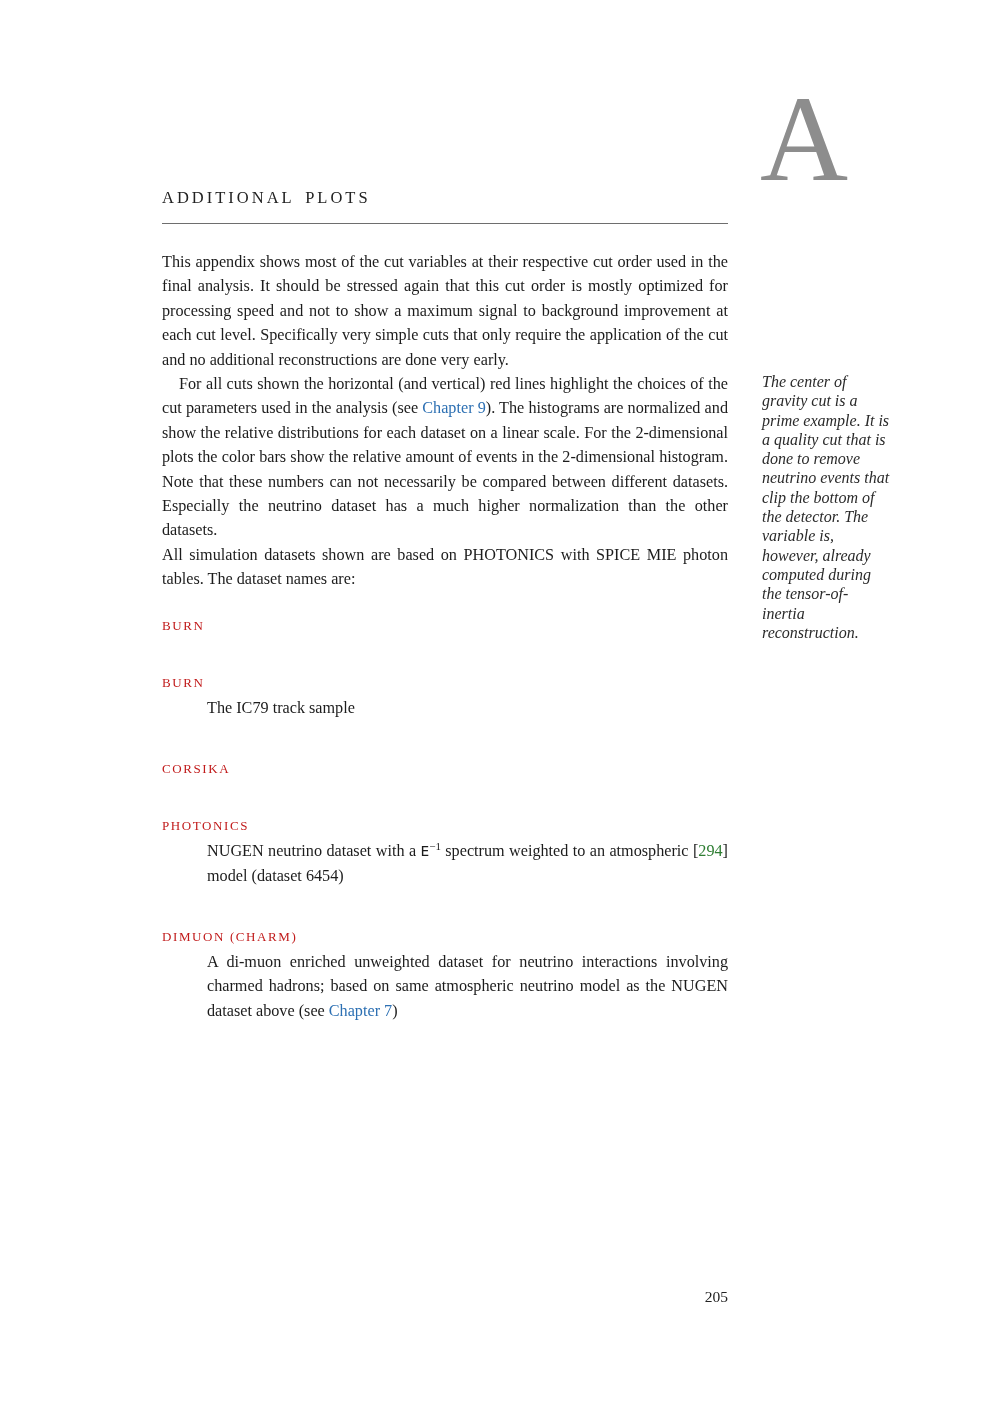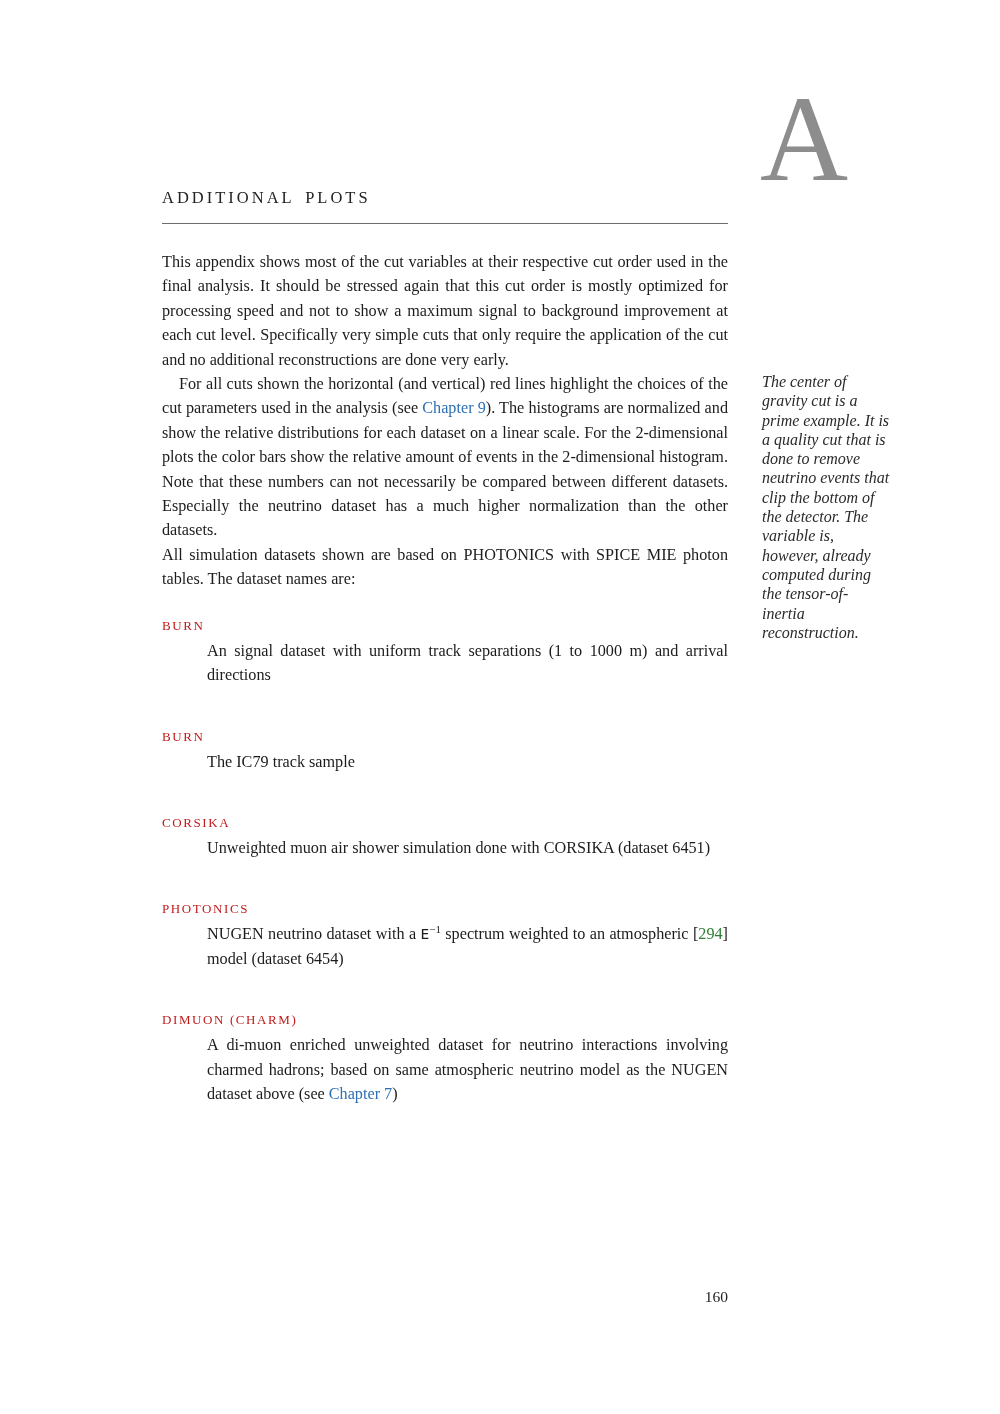--- a/index.html
+++ b/index.html
@@ -120,42 +120,40 @@
     <p class="body-text para-1">This appendix shows most of the cut variables at their respective cut order used in the final analysis. It should be stressed again that this cut order is mostly optimized for processing speed and not to show a maximum signal to background improvement at each cut level. Specifically very simple cuts that only require the application of the cut and no additional reconstructions are done very early.</p>
 
     <p class="body-text para-2"><span>For all cuts shown the horizontal (and vertical) red lines highlight the choices of the cut parameters used in the analysis (see </span><a class="link">Chapter 9</a><span>). The histograms are normalized and show the relative distributions for each dataset on a linear scale. For the 2-dimensional plots the color bars show the relative amount of events in the 2-dimensional histogram. Note that these numbers can not necessarily be compared between different datasets. Especially the neutrino dataset has a much higher normalization than the other datasets.</span></p>
 
     <p class="body-text para-3">All simulation datasets shown are based on PHOTONICS with SPICE MIE photon tables. The dataset names are:</p>
 
     <div class="dataset-list">
 
       <div class="dataset-item">
         <div class="dataset-label">BURN</div>
-        <div class="dataset-desc">An signal dataset with uniform track separations (1 to 1000 m) and arrival directions</div>
       </div>
 
       <div class="dataset-item">
         <div class="dataset-label">BURN</div>
         <div class="dataset-desc">The IC79 track sample</div>
       </div>
 
       <div class="dataset-item">
         <div class="dataset-label">CORSIKA</div>
-        <div class="dataset-desc">Unweighted muon air shower simulation done with CORSIKA (dataset 6451)</div>
       </div>
 
       <div class="dataset-item">
         <div class="dataset-label">PHOTONICS</div>
         <div class="dataset-desc"><span>NUGEN neutrino dataset with a </span><span class="mono">E</span><sup>−1</sup><span> spectrum weighted to an atmospheric [</span><a class="cite">294</a><span>] model (dataset 6454)</span></div>
       </div>
 
       <div class="dataset-item">
         <div class="dataset-label">DIMUON (CHARM)</div>
         <div class="dataset-desc"><span>A di-muon enriched unweighted dataset for neutrino interactions involving charmed hadrons; based on same atmospheric neutrino model as the NUGEN dataset above (see </span><a class="link">Chapter 7</a><span>)</span></div>
       </div>
 
     </div>
 
   </div>
 
-  <div class="page-number">160</div>
+  <div class="page-number">205</div>
 
 </div>
 
 </body></html>

